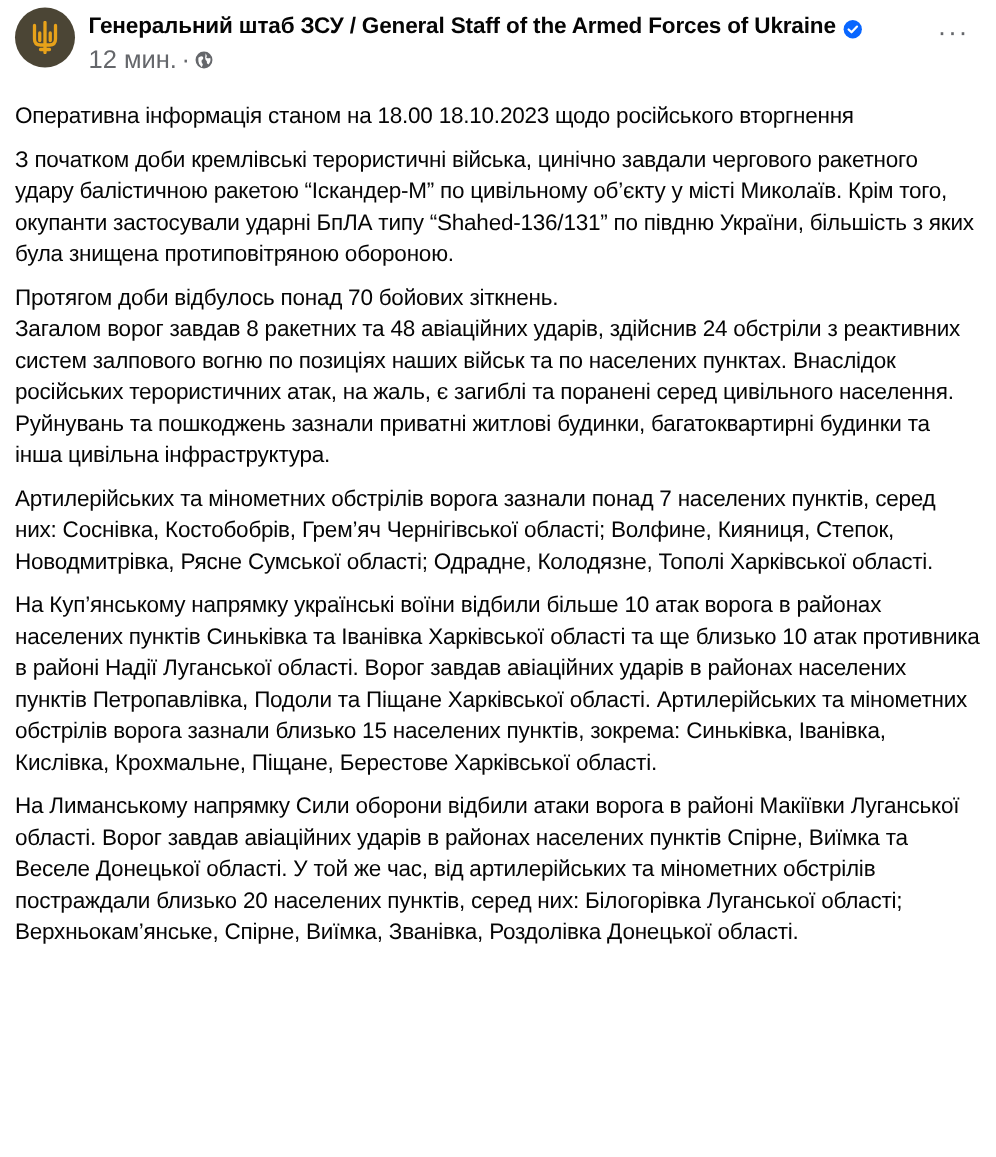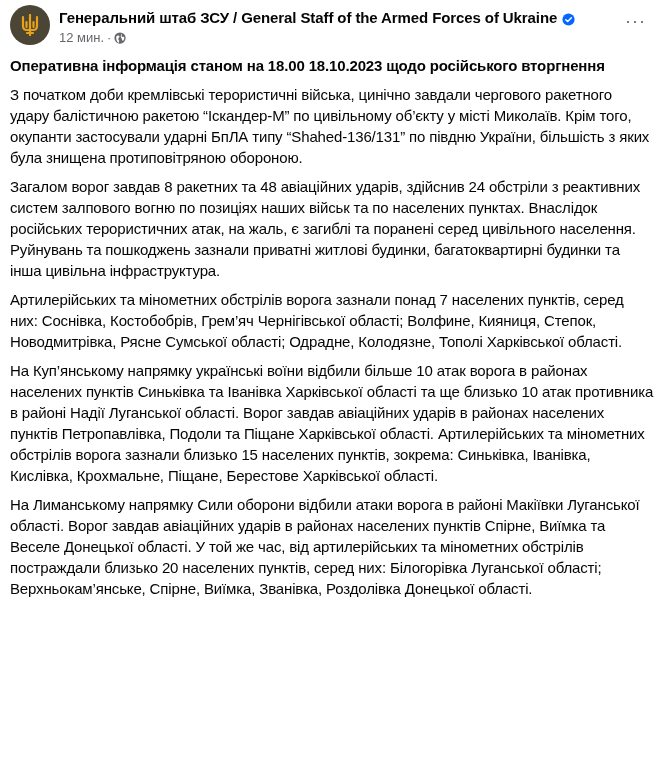--- a/index.html
+++ b/index.html
@@ -4,27 +4,27 @@
 <style>
   html, body { margin:0; padding:0; background:#ffffff; }
   body { width:664px; height:771px; overflow:hidden; font-family:"Liberation Sans", sans-serif; color:#050505; }
   .post { position:relative; width:664px; }
   .header { position:relative; height:54px; }
   .avatar { position:absolute; left:10px; top:5px; width:40px; height:40px; border-radius:50%; background:#4b4535; display:flex; align-items:center; justify-content:center; }
   .avatar svg { width:18px; height:22px; }
   .name-row { position:absolute; left:59px; top:9px; display:flex; align-items:flex-end; white-space:nowrap; }
   .author { font-weight:bold; font-size:15px; color:#050505; letter-spacing:-0.1px; }
   .verified { margin-left:5px; width:13px; height:13px; }
-  .meta { position:absolute; left:59px; top:30px; display:flex; align-items:center; font-size:13px; color:#65676b; }
+  .meta { position:absolute; left:59px; top:30px; display:flex; align-items:center; font-size:17px; color:#65676b; }
   .meta .dot { margin:0 3px; }
   .globe { width:12px; height:12px; }
   .more { position:absolute; right:18px; top:16px; font-size:18px; color:#65676b; letter-spacing:1px; line-height:10px; cursor:pointer; }
   .body { padding:0 10px; font-size:15px; line-height:21px; letter-spacing:-0.15px; }
   .body p { margin:0 0 8px 0; }
-  .body p.first { margin-top:1px;font-weight:bold; }
+  .body p.first { margin-top:13px; }
   .body .line { display:block; }
 </style>
 </head>
 <body>
 
 <div class="post">
   <div class="header">
     <div class="avatar">
       <svg viewBox="0 0 18 22">
         <path d="M9 1 L9 15 M2 3 L2 12 Q2 16 6 16 L12 16 Q16 16 16 12 L16 3 M5.5 8 L5.5 13 M12.5 8 L12.5 13 M9 16 L9 21 M6 19 L12 19" stroke="#e8a21a" stroke-width="2.2" fill="none" stroke-linecap="round"></path>
@@ -49,20 +49,21 @@
   </div>
 
   <div class="body">
     <p class="first">
       <span class="line">Оперативна інформація станом на 18.00 18.10.2023 щодо російського вторгнення</span>
     </p>
     <p>
       <span class="line">З початком доби кремлівські терористичні війська, цинічно завдали чергового ракетного удару балістичною ракетою “Іскандер-М” по цивільному об’єкту у місті Миколаїв. Крім того, окупанти застосували ударні БпЛА типу “Shahed-136/131” по півдню України, більшість з яких була знищена протиповітряною обороною.</span>
     </p>
     <p>
+      <span class="line">Протягом доби відбулось понад 70 бойових зіткнень.</span>
       <span class="line">Загалом ворог завдав 8 ракетних та 48 авіаційних ударів, здійснив 24 обстріли  з реактивних систем залпового вогню по позиціях наших військ та по населених пунктах. Внаслідок російських терористичних атак, на жаль, є загиблі та поранені серед цивільного населення. Руйнувань та пошкоджень зазнали приватні житлові будинки, багатоквартирні будинки та інша цивільна інфраструктура.</span>
     </p>
     <p>
       <span class="line">Артилерійських та мінометних обстрілів ворога зазнали понад 7 населених пунктів, серед них: Соснівка, Костобобрів, Грем’яч Чернігівської області; Волфине, Кияниця, Степок, Новодмитрівка, Рясне Сумської області; Одрадне, Колодязне, Тополі Харківської області.</span>
     </p>
     <p>
       <span class="line">На Куп’янському напрямку українські воїни відбили більше 10 атак ворога в районах населених пунктів Синьківка та Іванівка Харківської області та ще близько 10 атак противника в районі Надії Луганської області. Ворог завдав авіаційних ударів в районах населених пунктів Петропавлівка, Подоли та Піщане Харківської області. Артилерійських та мінометних обстрілів ворога зазнали близько 15 населених пунктів, зокрема: Синьківка, Іванівка, Кислівка, Крохмальне, Піщане, Берестове Харківської області.</span>
     </p>
     <p>
       <span class="line">На Лиманському напрямку Сили оборони відбили атаки ворога в районі Макіївки Луганської області. Ворог завдав авіаційних ударів в районах населених пунктів Спірне, Виїмка та Веселе Донецької області. У той же час, від артилерійських та мінометних обстрілів постраждали близько 20 населених пунктів, серед них: Білогорівка Луганської області; Верхньокам’янське, Спірне, Виїмка, Званівка, Роздолівка Донецької області.</span>

